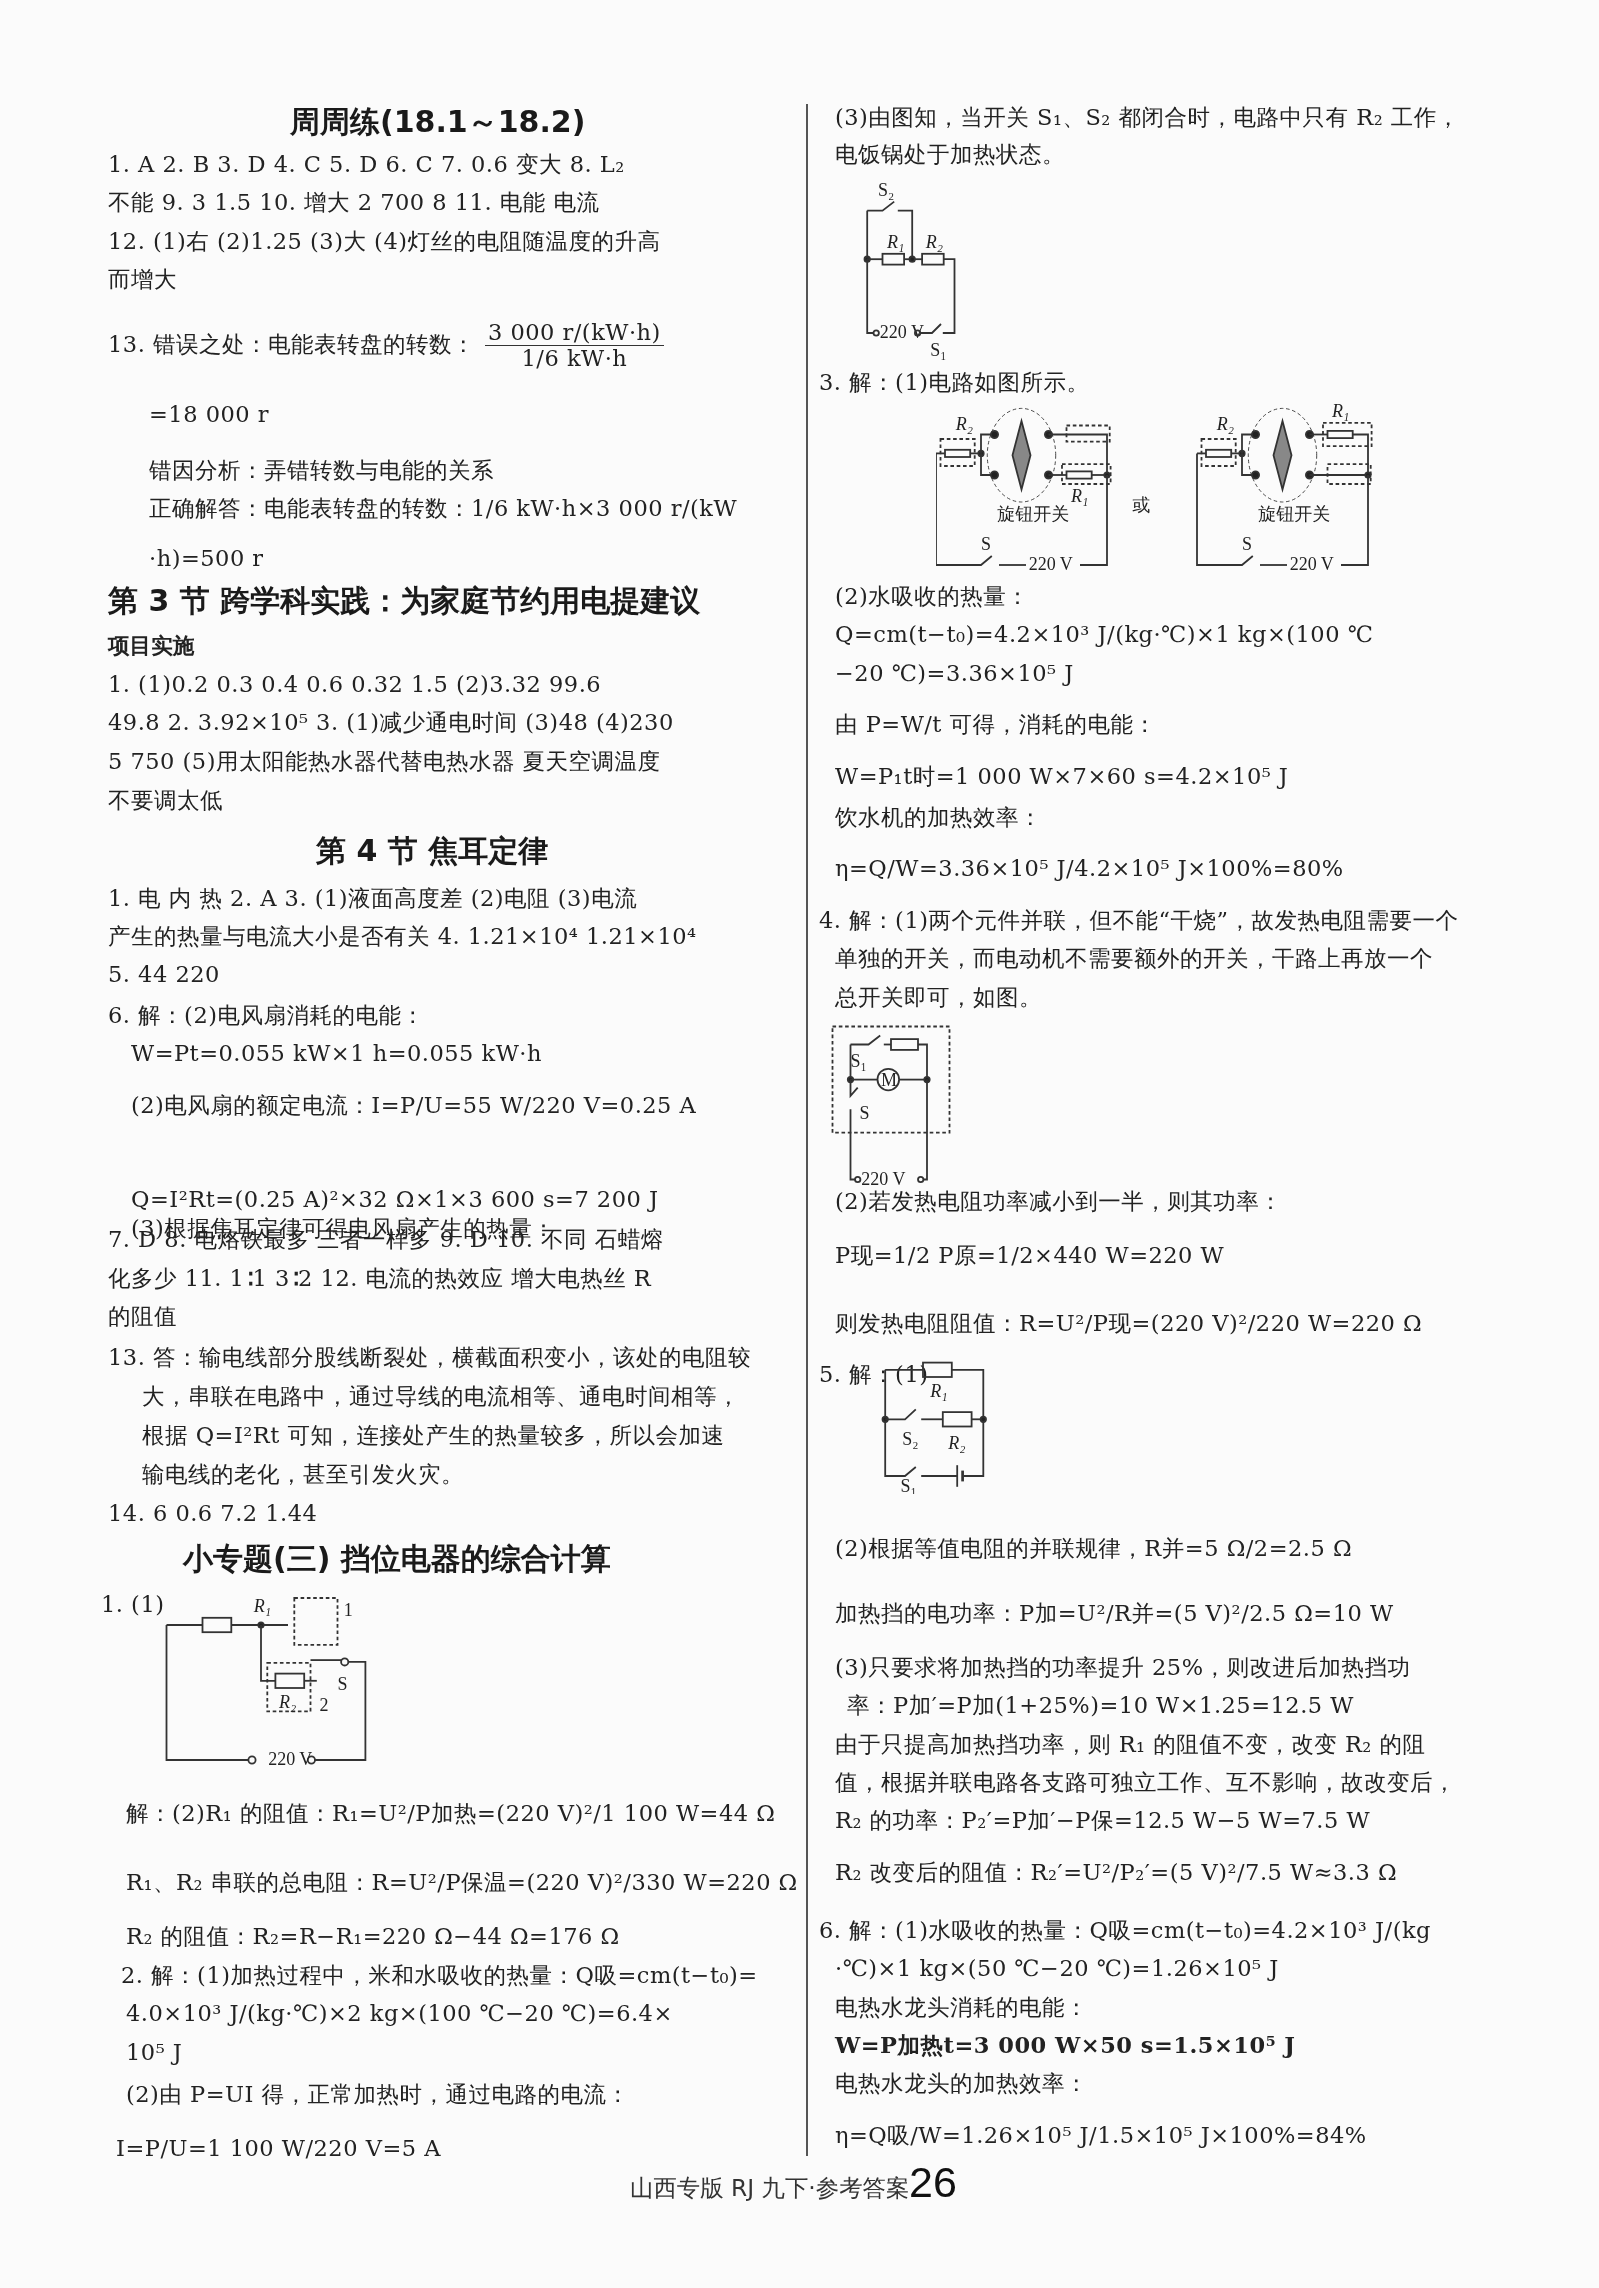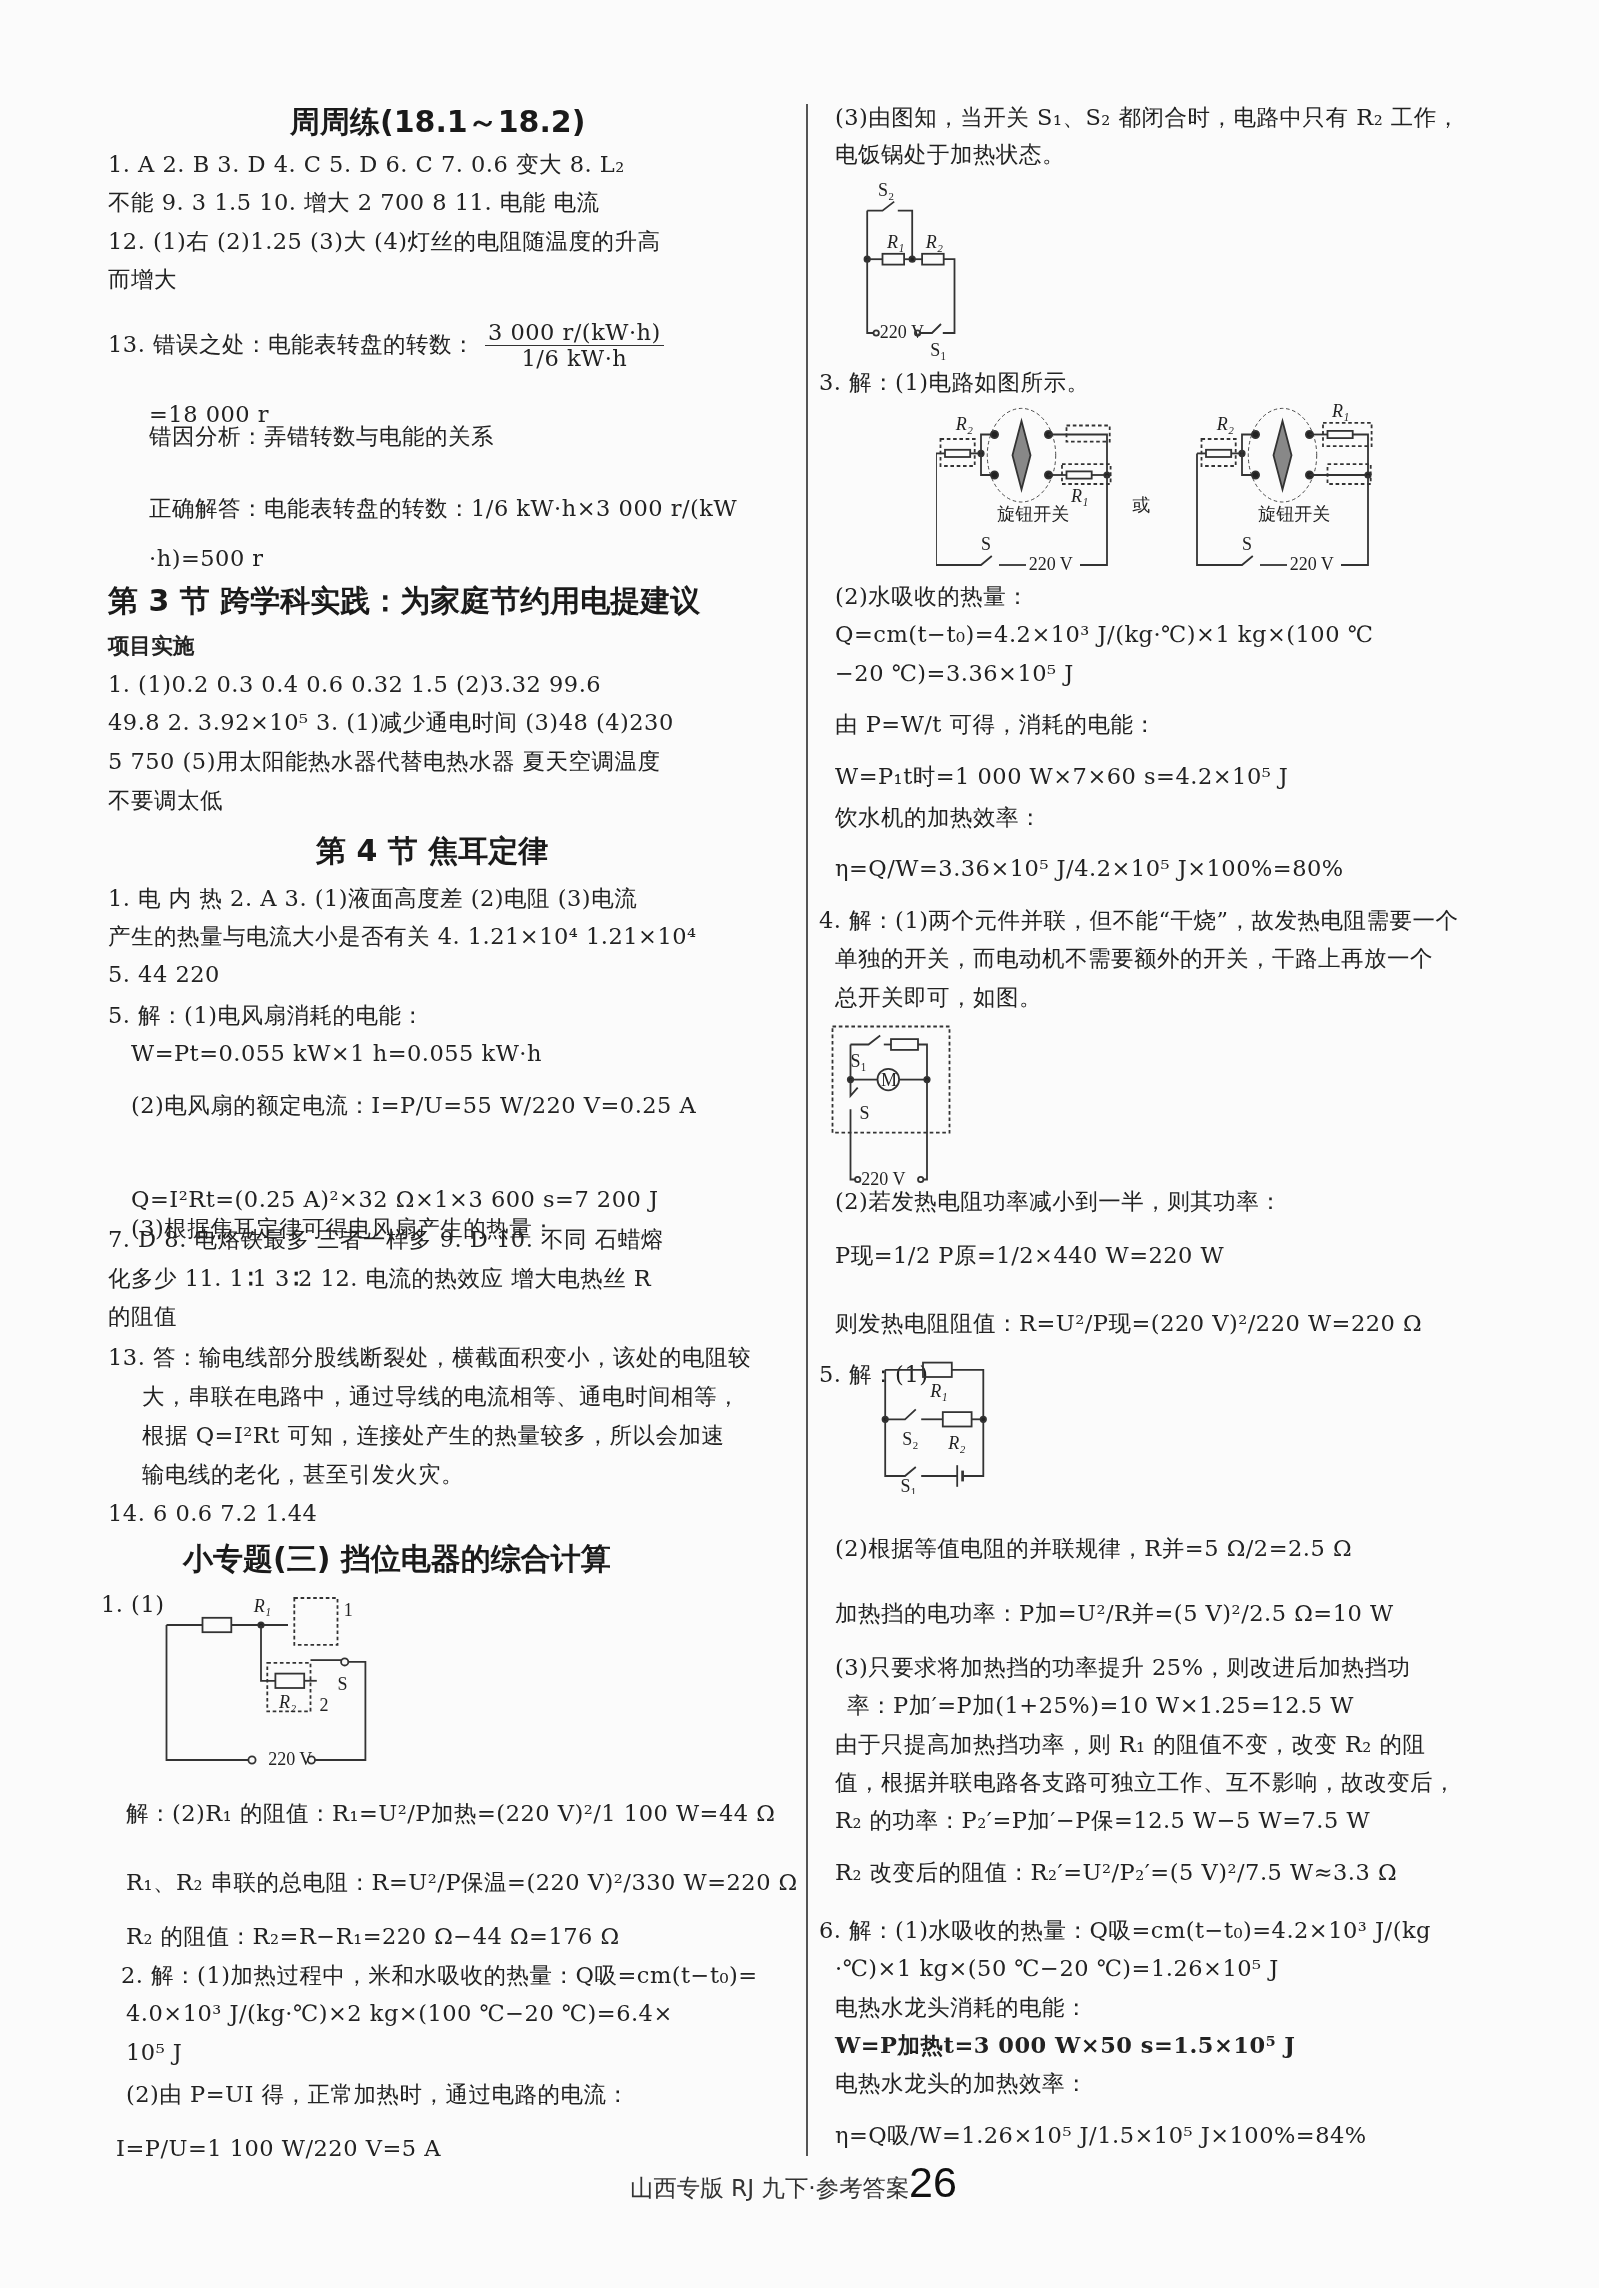--- a/index.html
+++ b/index.html
@@ -31,36 +31,36 @@
 <div class="ln" style="left:108px;top:228px;">12. (1)右   (2)1.25   (3)大   (4)灯丝的电阻随温度的升高</div>
 <div class="ln" style="left:108px;top:266px;">而增大</div>
 <div class="ln" style="left:108px;top:320px;">
   <span>13. 错误之处：电能表转盘的转数：</span>
   <span class="frac">
     <span class="n">3 000 r/(kW·h)</span>
     <span class="d">1/6 kW·h</span>
   </span>
 </div>
 <div class="ln" style="left:149px;top:401px;">=18 000 r</div>
-<div class="ln" style="left:149px;top:423px;">错因分析：弄错转数与电能的关系</div>
+<div class="ln" style="left:149px;top:457px;">错因分析：弄错转数与电能的关系</div>
 <div class="ln" style="left:149px;top:495px;">正确解答：电能表转盘的转数：1/6 kW·h×3 000 r/(kW</div>
 <div class="ln" style="left:149px;top:545px;">·h)=500 r</div>
 
 <div class="h1" style="left:108px;top:583px;">第 3 节   跨学科实践：为家庭节约用电提建议</div>
 <div class="h2" style="left:108px;top:632px;">项目实施</div>
 <div class="ln" style="left:108px;top:671px;">1. (1)0.2   0.3   0.4   0.6   0.32   1.5   (2)3.32   99.6</div>
 <div class="ln" style="left:108px;top:709px;">49.8   2. 3.92×10⁵   3. (1)减少通电时间   (3)48   (4)230</div>
 <div class="ln" style="left:108px;top:748px;"> 5 750   (5)用太阳能热水器代替电热水器   夏天空调温度</div>
 <div class="ln" style="left:108px;top:787px;">不要调太低</div>
 
 <div class="h1" style="left:304px;top:833px;margin-left:12px;">第 4 节   焦耳定律</div>
 <div class="ln" style="left:108px;top:885px;">1. 电   内   热   2. A   3. (1)液面高度差   (2)电阻   (3)电流</div>
 <div class="ln" style="left:108px;top:923px;">产生的热量与电流大小是否有关   4. 1.21×10⁴   1.21×10⁴</div>
 <div class="ln" style="left:108px;top:961px;"> 5. 44   220</div>
-<div class="ln" style="left:108px;top:1002px;">5. 解：(1)电风扇消耗的电能：</div>
+<div class="ln" style="left:108px;top:1002px;">6. 解：(2)电风扇消耗的电能：</div>
 <div class="ln" style="left:131px;top:1040px;">W=Pt=0.055 kW×1 h=0.055 kW·h</div>
 <div class="ln" style="left:131px;top:1092px;">(2)电风扇的额定电流：I=P/U=55 W/220 V=0.25 A</div>
 <div class="ln" style="left:131px;top:1215px;">(3)根据焦耳定律可得电风扇产生的热量：</div>
 <div class="ln" style="left:131px;top:1186px;">Q=I²Rt=(0.25 A)²×32 Ω×1×3 600 s=7 200 J</div>
 <div class="ln" style="left:108px;top:1226px;">7. D   8. 电烙铁最多   三者一样多   9. D   10. 不同   石蜡熔</div>
 <div class="ln" style="left:108px;top:1265px;">化多少   11. 1∶1   3∶2   12. 电流的热效应   增大电热丝 R</div>
 <div class="ln" style="left:108px;top:1303px;">的阻值</div>
 <div class="ln" style="left:108px;top:1344px;">13. 答：输电线部分股线断裂处，横截面积变小，该处的电阻较</div>
 <div class="ln" style="left:142px;top:1383px;">大，串联在电路中，通过导线的电流相等、通电时间相等，</div>
 <div class="ln" style="left:142px;top:1422px;">根据 Q=I²Rt 可知，连接处产生的热量较多，所以会加速</div>

